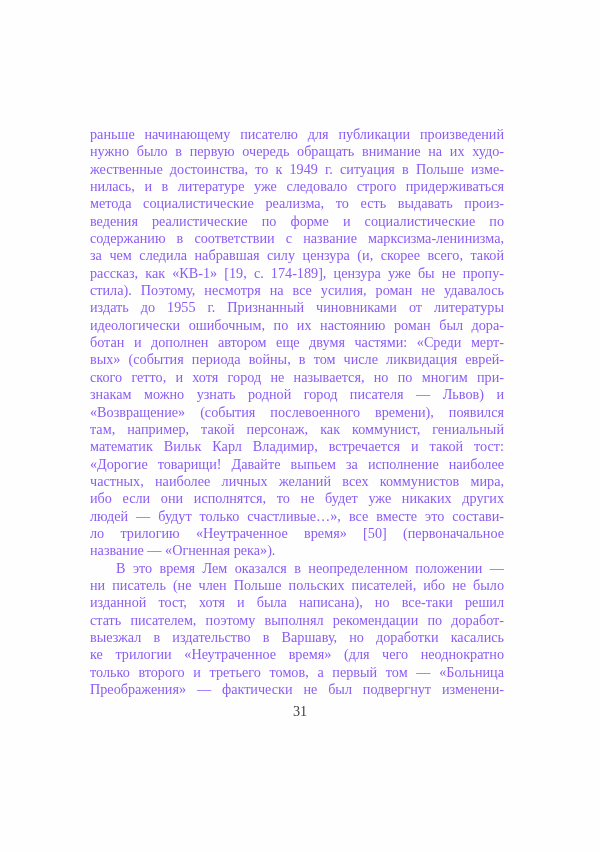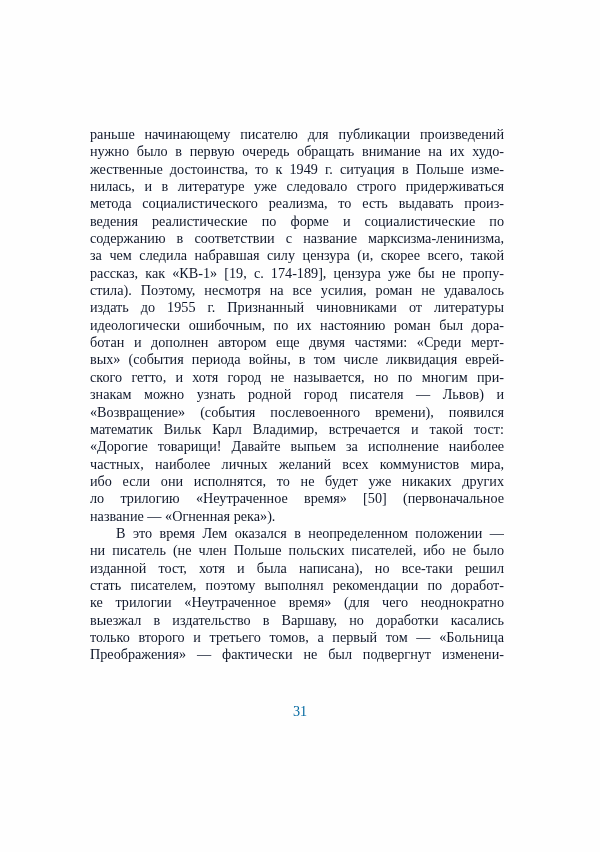--- a/index.html
+++ b/index.html
@@ -20,21 +20,21 @@
       background: #fefefe;
     }
     .text-block {
       position: absolute;
       left: 90px;
       top: 126px;
       width: 414px;
       font-family: "Liberation Serif", "DejaVu Serif", serif;
       font-size: 14.2px;
       line-height: 17.35px;
-      color: #0f172a;
+      color: #8b5cf6;
     }
     .line {
       display: block;
       white-space: nowrap;
       text-align: justify;
       text-align-last: justify;
       height: 17.35px;
     }
     .line.last {
       text-align-last: left;
@@ -43,61 +43,63 @@
       padding-left: 26px;
     }
     .page-number {
       position: absolute;
       left: 0;
       width: 600px;
       top: 703px;
       text-align: center;
       font-family: "Liberation Serif", "DejaVu Serif", serif;
       font-size: 14.2px;
-      color: #0369a1;
+      color: #404040;
     }
   </style>
 </head>
 <body>
 
 <div class="page">
   <div class="text-block">
 
     <div>
       <span class="line">раньше начинающему писателю для публикации произведений</span>
       <span class="line">нужно было в первую очередь обращать внимание на их худо-</span>
       <span class="line">жественные достоинства, то к 1949 г. ситуация в Польше изме-</span>
       <span class="line">нилась, и в литературе уже следовало строго придерживаться</span>
-      <span class="line">метода социалистического реализма, то есть выдавать произ-</span>
+      <span class="line">метода социалистические реализма, то есть выдавать произ-</span>
       <span class="line">ведения реалистические по форме и социалистические по</span>
       <span class="line">содержанию в соответствии с название марксизма-ленинизма,</span>
       <span class="line">за чем следила набравшая силу цензура (и, скорее всего, такой</span>
       <span class="line">рассказ, как «КВ-1» [19, с. 174-189], цензура уже бы не пропу-</span>
       <span class="line">стила). Поэтому, несмотря на все усилия, роман не удавалось</span>
       <span class="line">издать до 1955 г. Признанный чиновниками от литературы</span>
       <span class="line">идеологически ошибочным, по их настоянию роман был дора-</span>
       <span class="line">ботан и дополнен автором еще двумя частями: «Среди мерт-</span>
       <span class="line">вых» (события периода войны, в том числе ликвидация еврей-</span>
       <span class="line">ского гетто, и хотя город не называется, но по многим при-</span>
       <span class="line">знакам можно узнать родной город писателя — Львов) и</span>
       <span class="line">«Возвращение» (события послевоенного времени), появился</span>
+      <span class="line">там, например, такой персонаж, как коммунист, гениальный</span>
       <span class="line">математик Вильк Карл Владимир, встречается и такой тост:</span>
       <span class="line">«Дорогие товарищи! Давайте выпьем за исполнение наиболее</span>
       <span class="line">частных, наиболее личных желаний всех коммунистов мира,</span>
       <span class="line">ибо если они исполнятся, то не будет уже никаких других</span>
+      <span class="line">людей — будут только счастливые…», все вместе это состави-</span>
       <span class="line">ло трилогию «Неутраченное время» [50] (первоначальное</span>
       <span class="line last">название — «Огненная река»).</span>
     </div>
 
     <div>
       <span class="line indent">В это время Лем оказался в неопределенном положении —</span>
       <span class="line">ни писатель (не член Польше польских писателей, ибо не было</span>
       <span class="line">изданной тост, хотя и была написана), но все-таки решил</span>
       <span class="line">стать писателем, поэтому выполнял рекомендации по доработ-</span>
+      <span class="line">выезжал в издательство в Варшаву, но доработки касались</span>
       <span class="line">ке трилогии «Неутраченное время» (для чего неоднократно</span>
-      <span class="line">выезжал в издательство в Варшаву, но доработки касались</span>
       <span class="line">только второго и третьего томов, а первый том — «Больница</span>
       <span class="line">Преображения» — фактически не был подвергнут изменени-</span>
     </div>
   </div>
 
   <div class="page-number">31</div>
 </div>
 
 </body></html>

